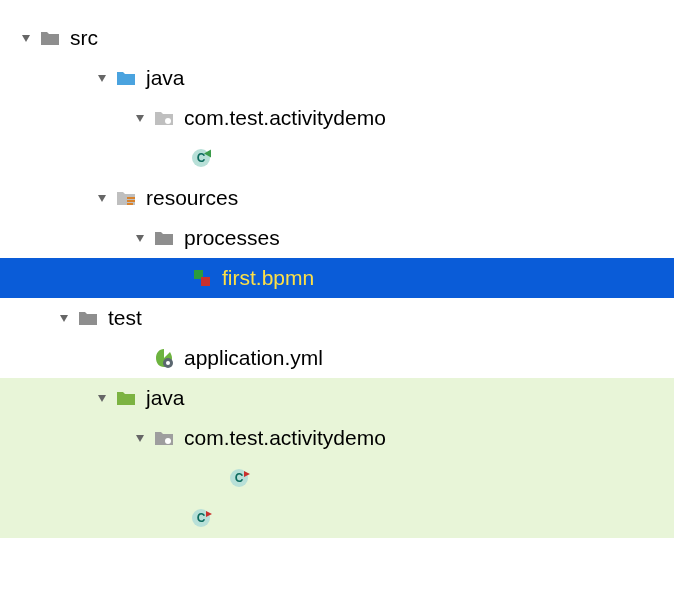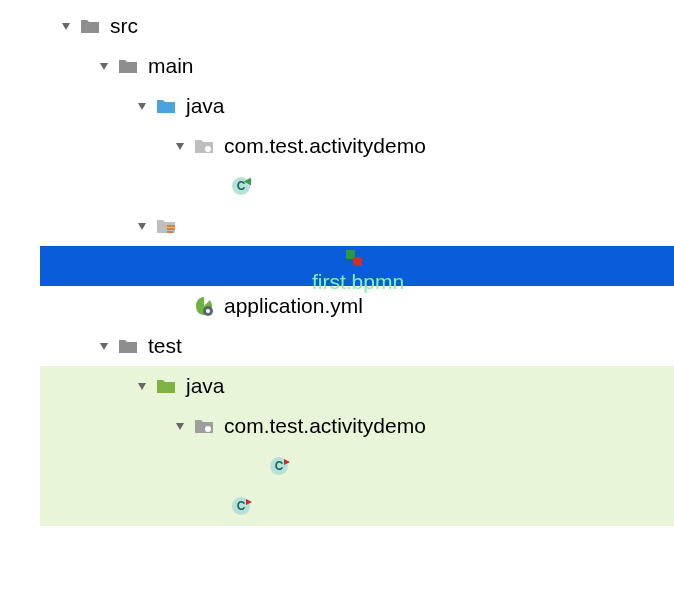--- a/index.html
+++ b/index.html
@@ -5,31 +5,30 @@
     * { margin: 0; padding: 0; box-sizing: border-box; }
     body {
       font-family: -apple-system, BlinkMacSystemFont, "Segoe UI", sans-serif;
       font-size: 21px;
       background: #fff;
       width: 674px;
       height: 614px;
       overflow: hidden;
       color: #000;
     }
-    .tree { padding-top: 6px; margin-left: 40px; }
+    .tree { padding-top: 18px; }
     .row {
       display: flex;
       align-items: center;
       height: 40px;
       white-space: nowrap;
     }
     .row.selected {
       background: #0a5cd8;
-      color: #86efac;
-      flex-direction: column;
+      color: #fde047;
     }
     .row.testbg {
       background: #e8f5d8;
     }
     .arrow {
       width: 16px;
       height: 16px;
       display: inline-flex;
       align-items: center;
       justify-content: center;
@@ -62,34 +61,20 @@
         </svg>
       </span>
     <span class="icon">
         <svg width="22" height="22" viewBox="0 0 22 22">
           <path d="M2 5h6l2 2h10v11H2z" fill="#8e8e8e"></path>
         </svg>
       </span>
     <span class="label">src</span>
   </div>
 
-  <div class="row">
-    <span class="indent" style="width:56px"></span>
-    <span class="arrow">
-        <svg width="12" height="12" viewBox="0 0 12 12">
-          <path d="M2 3 L10 3 L6 10 Z" fill="#666"></path>
-        </svg>
-      </span>
-    <span class="icon">
-        <svg width="22" height="22" viewBox="0 0 22 22">
-          <path d="M2 5h6l2 2h10v11H2z" fill="#8e8e8e"></path>
-        </svg>
-      </span>
-    <span class="label">main</span>
-  </div>
 
   <div class="row">
     <span class="indent" style="width:94px"></span>
     <span class="arrow">
         <svg width="12" height="12" viewBox="0 0 12 12">
           <path d="M2 3 L10 3 L6 10 Z" fill="#666"></path>
         </svg>
       </span>
     <span class="icon">
         <svg width="22" height="22" viewBox="0 0 22 22">
@@ -134,61 +119,76 @@
         </svg>
       </span>
     <span class="icon">
         <svg width="22" height="22" viewBox="0 0 22 22">
           <path d="M2 5h6l2 2h10v11H2z" fill="#bfbfbf"></path>
           <rect x="12" y="10" width="8" height="2" fill="#d9822b"></rect>
           <rect x="12" y="13" width="8" height="2" fill="#d9822b"></rect>
           <rect x="12" y="16" width="6" height="2" fill="#d9822b"></rect>
         </svg>
       </span>
-  </div>
-
+    <span class="label">resources</span>
+  </div>
+
+  <div class="row">
+    <span class="indent" style="width:132px"></span>
+    <span class="arrow">
+        <svg width="12" height="12" viewBox="0 0 12 12">
+          <path d="M2 3 L10 3 L6 10 Z" fill="#666"></path>
+        </svg>
+      </span>
+    <span class="icon">
+        <svg width="22" height="22" viewBox="0 0 22 22">
+          <path d="M2 5h6l2 2h10v11H2z" fill="#8e8e8e"></path>
+        </svg>
+      </span>
+    <span class="label">processes</span>
+  </div>
 
   <div class="row selected">
     <span class="indent" style="width:190px"></span>
     <span class="icon">
         <svg width="22" height="22" viewBox="0 0 22 22">
           <rect x="3" y="3" width="9" height="9" fill="#2b9b3a"></rect>
           <rect x="10" y="10" width="9" height="9" fill="#c9302c"></rect>
         </svg>
       </span>
     <span class="label">first.bpmn</span>
+  </div>
+
+  <div class="row">
+    <span class="indent" style="width:56px"></span>
+    <span class="arrow">
+        <svg width="12" height="12" viewBox="0 0 12 12">
+          <path d="M2 3 L10 3 L6 10 Z" fill="#666"></path>
+        </svg>
+      </span>
+    <span class="icon">
+        <svg width="22" height="22" viewBox="0 0 22 22">
+          <path d="M2 5h6l2 2h10v11H2z" fill="#8e8e8e"></path>
+        </svg>
+      </span>
+    <span class="label">test</span>
   </div>
 
   <div class="row">
     <span class="indent" style="width:152px"></span>
     <span class="icon">
         <svg width="22" height="22" viewBox="0 0 22 22">
           <path d="M11 2 C6 2 3 6 3 11 C3 16 6 20 11 20 C16 20 19 16 19 11 C19 9 18 7 17 5 L11 11 Z" fill="#6db33f"></path>
           <circle cx="15" cy="16" r="5" fill="#5b6770"></circle>
           <circle cx="15" cy="16" r="2" fill="#fff"></circle>
         </svg>
       </span>
     <span class="label">application.yml</span>
   </div>
 
-  <div class="row">
-    <span class="indent" style="width:56px"></span>
-    <span class="arrow">
-        <svg width="12" height="12" viewBox="0 0 12 12">
-          <path d="M2 3 L10 3 L6 10 Z" fill="#666"></path>
-        </svg>
-      </span>
-    <span class="icon">
-        <svg width="22" height="22" viewBox="0 0 22 22">
-          <path d="M2 5h6l2 2h10v11H2z" fill="#8e8e8e"></path>
-        </svg>
-      </span>
-    <span class="label">test</span>
-  </div>
-
   <div class="row testbg">
     <span class="indent" style="width:94px"></span>
     <span class="arrow">
         <svg width="12" height="12" viewBox="0 0 12 12">
           <path d="M2 3 L10 3 L6 10 Z" fill="#666"></path>
         </svg>
       </span>
     <span class="icon">
         <svg width="22" height="22" viewBox="0 0 22 22">
           <path d="M2 5h6l2 2h10v11H2z" fill="#7cb342"></path>

